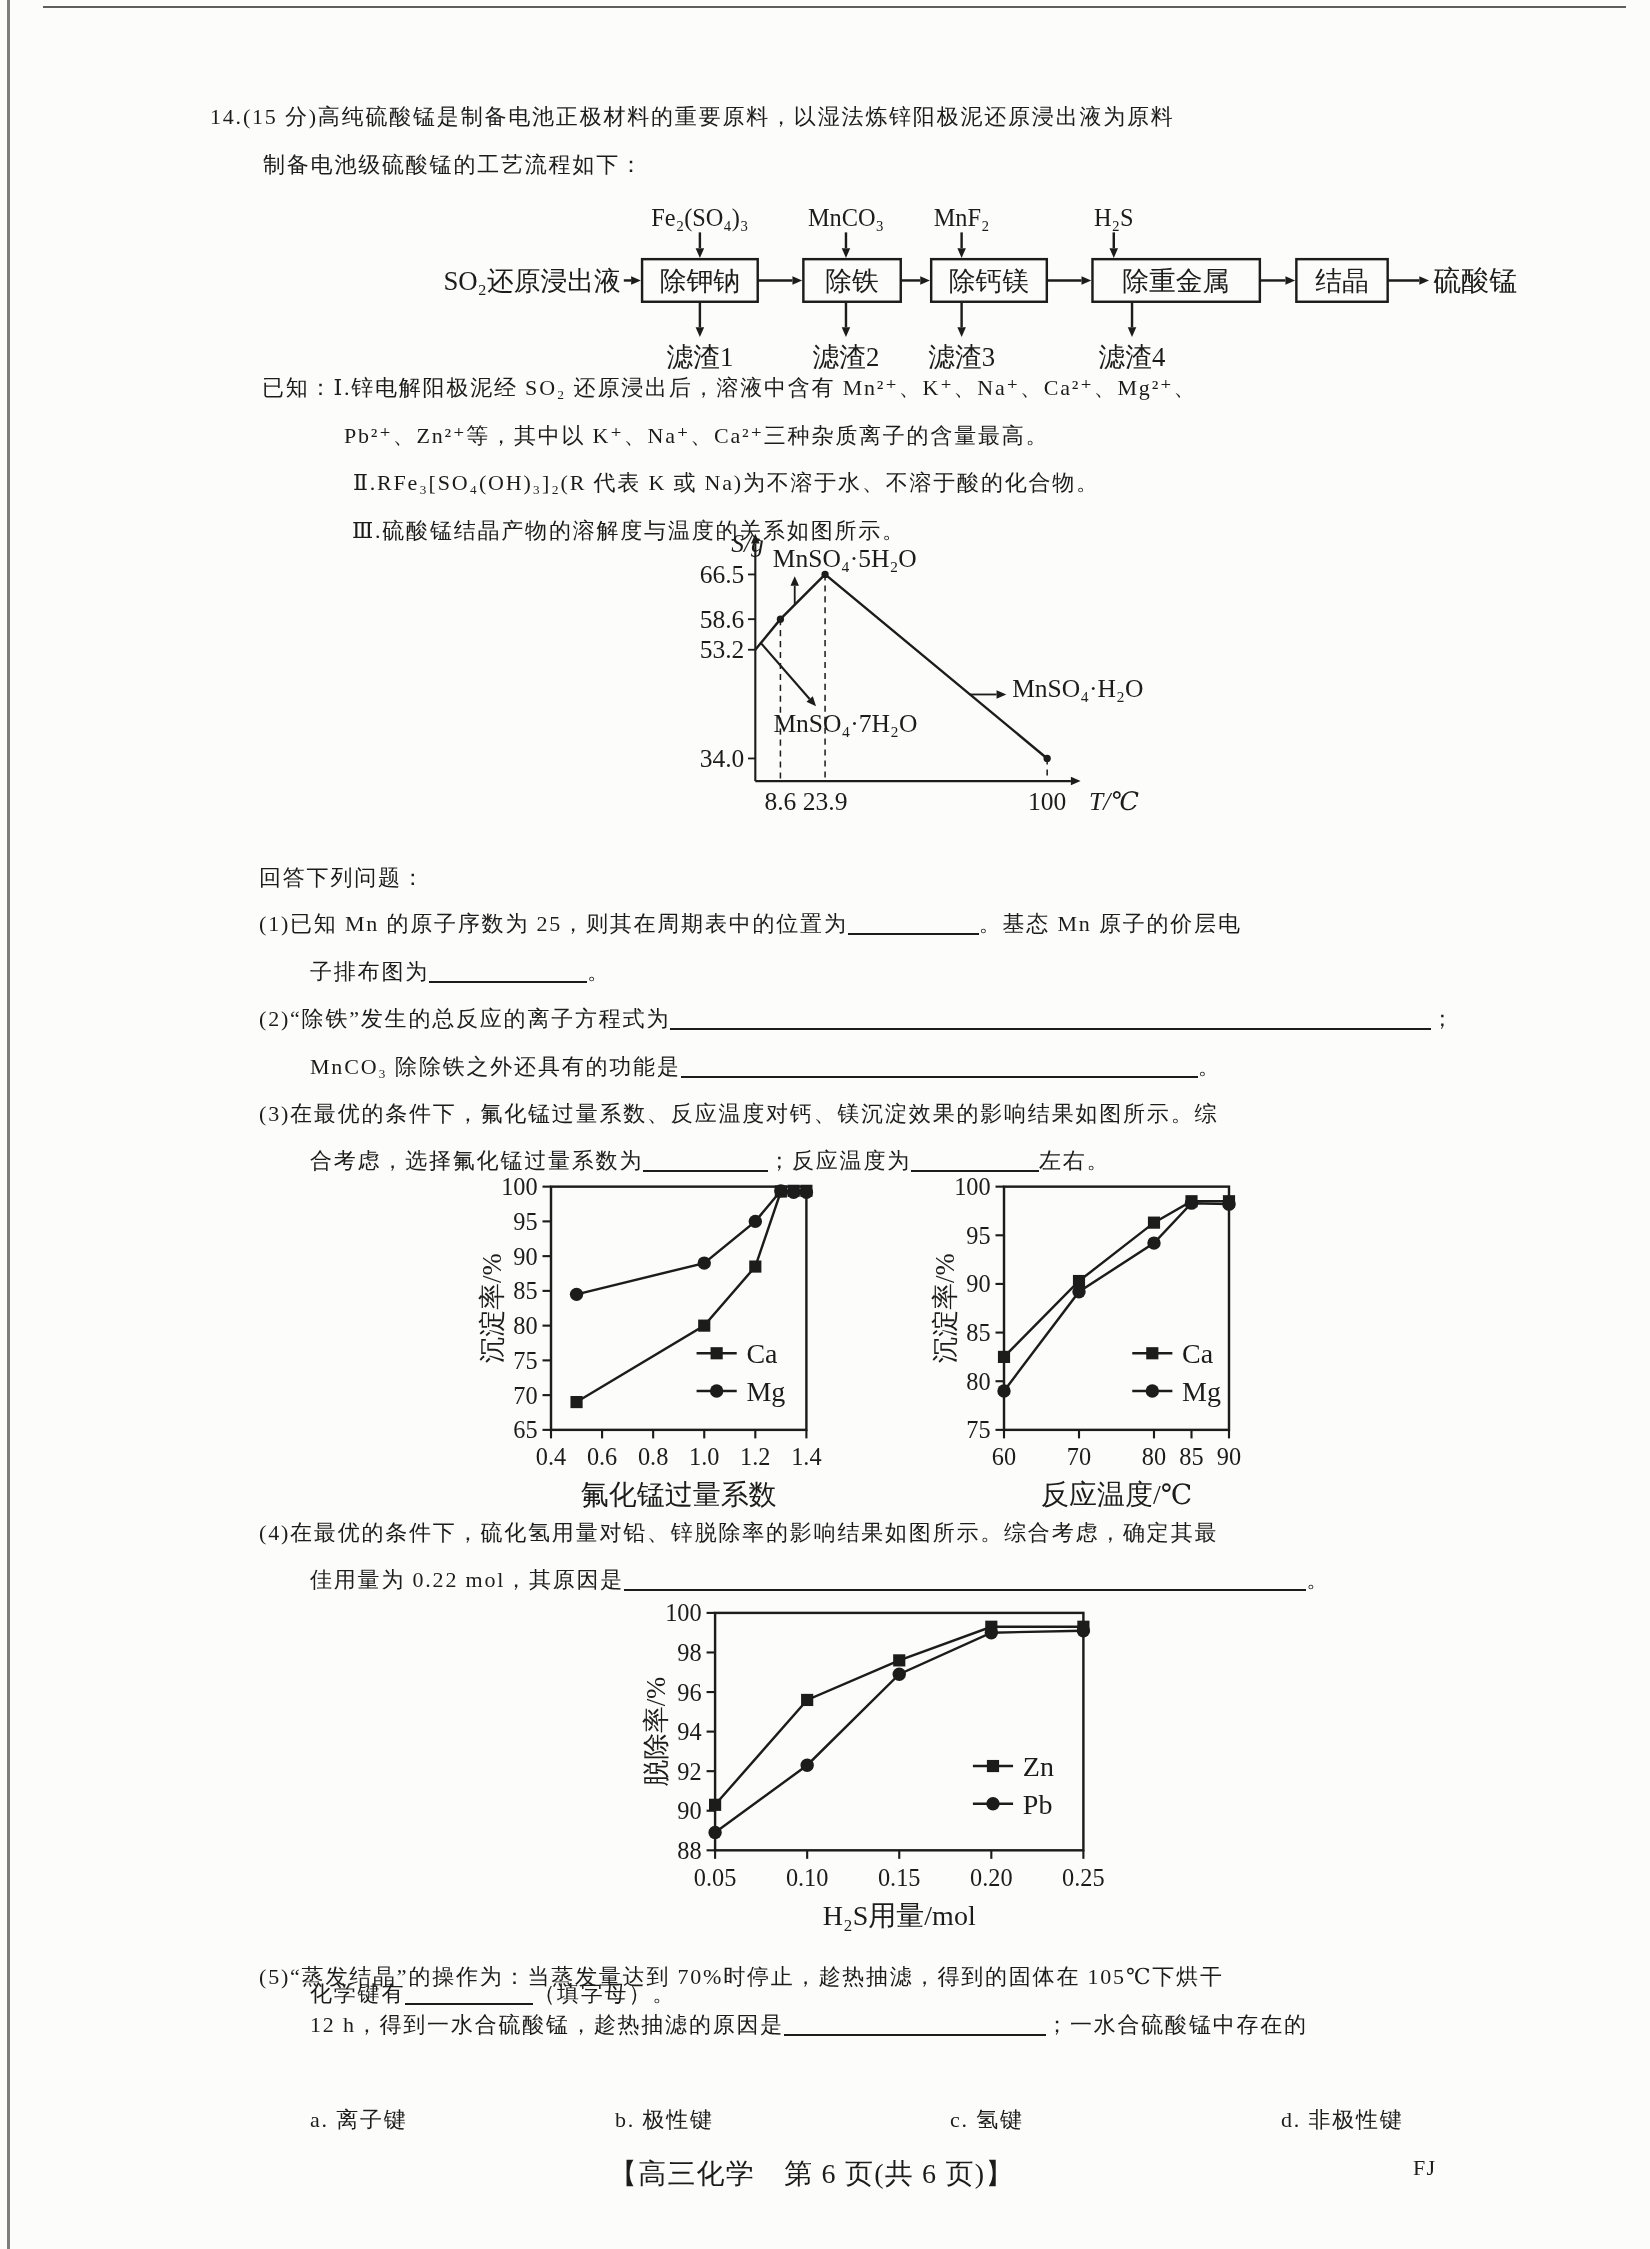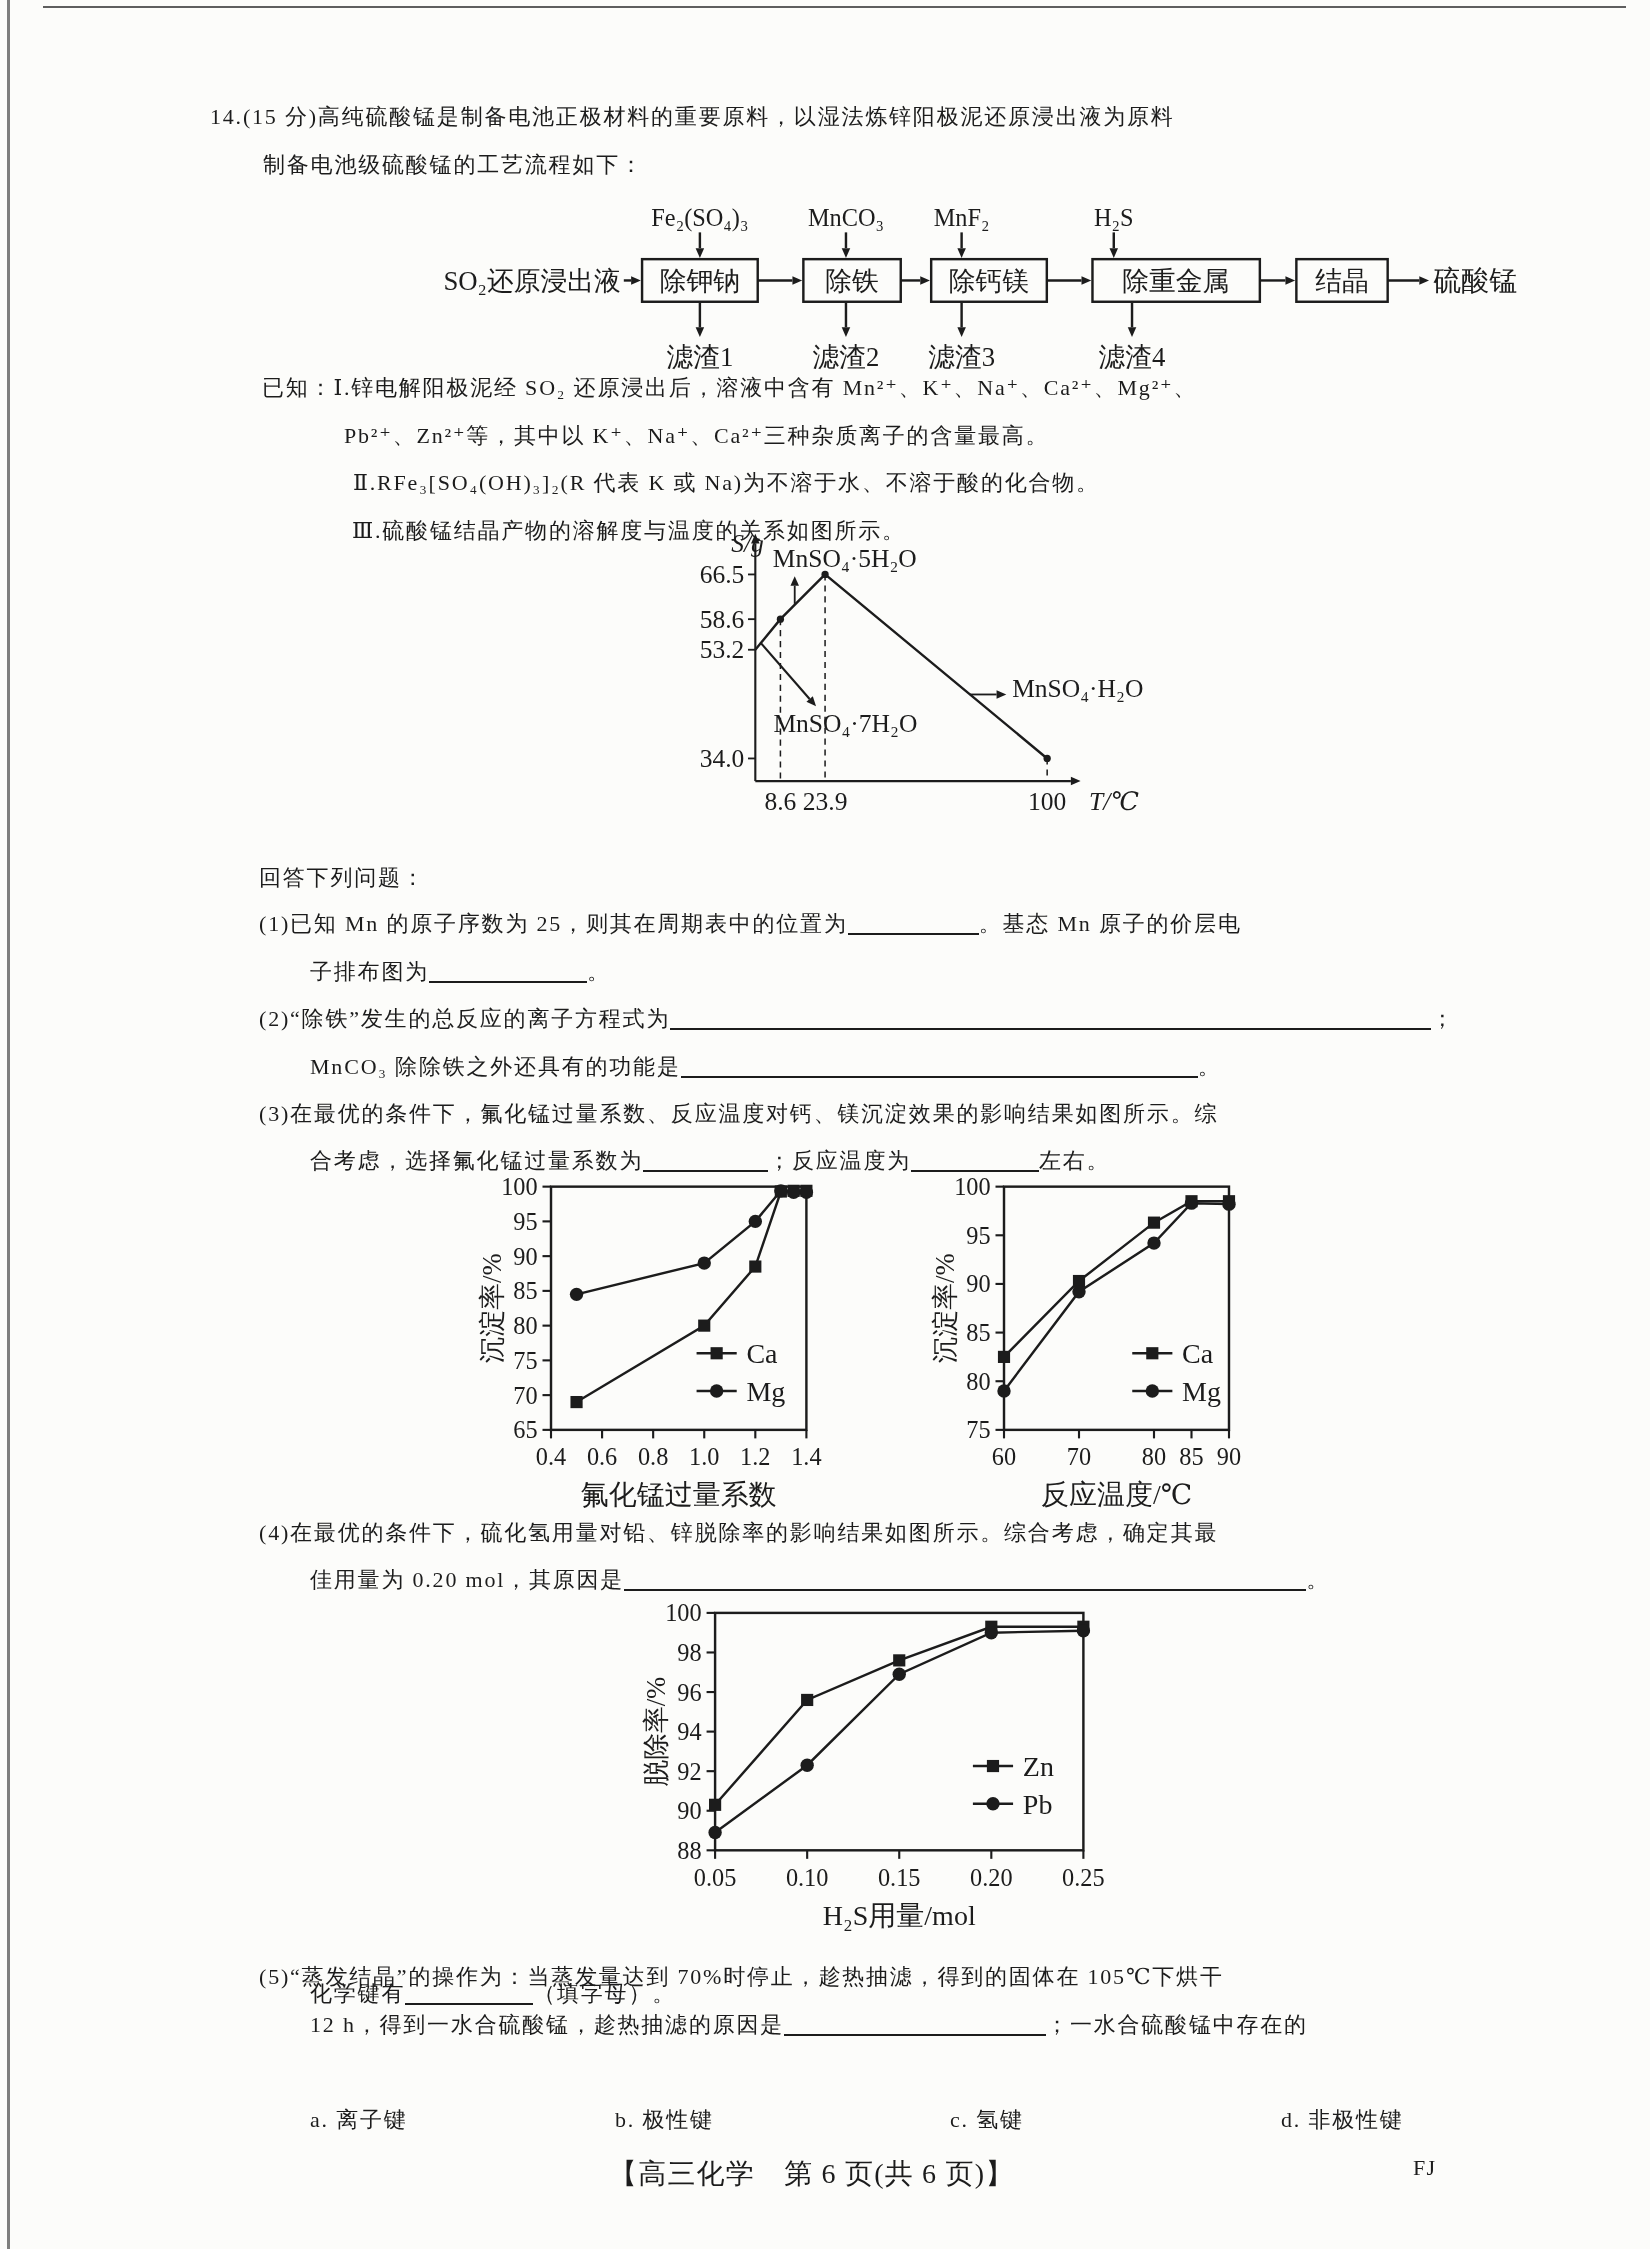--- a/index.html
+++ b/index.html
@@ -219,21 +219,21 @@
       <circle cx="495" cy="108.79999999999995" r="11" fill="#1c1c1c"></circle>
       <line x1="335.9" y1="354" x2="401.9" y2="354" stroke="#1c1c1c" stroke-width="4"></line>
       <rect x="358.9" y="344" width="20" height="20" fill="#1c1c1c"></rect>
       <text x="417.9" y="370" text-anchor="start" font-size="46">Ca</text>
       <line x1="335.9" y1="416" x2="401.9" y2="416" stroke="#1c1c1c" stroke-width="4"></line>
       <circle cx="368.9" cy="416" r="11" fill="#1c1c1c"></circle>
       <text x="417.9" y="432" text-anchor="start" font-size="46">Mg</text>
     </svg>
 
   <div class="tl" style="left:259px;top:1519px;">(4)在最优的条件下，硫化氢用量对铅、锌脱除率的影响结果如图所示。综合考虑，确定其最</div>
-  <div class="tl" style="left:310px;top:1566px;"><span>佳用量为 0.20 mol，其原因是</span><span class="blank" style="width:682px;"></span><span>。</span></div>
+  <div class="tl" style="left:310px;top:1566px;"><span>佳用量为 0.22 mol，其原因是</span><span class="blank" style="width:682px;"></span><span>。</span></div>
 
   <svg id="chart-h2s" style="left:639px;top:1564px;" width="487" height="390" viewBox="0 0 800 640">
       <rect x="125" y="80" width="605" height="390" fill="none" stroke="#1c1c1c" stroke-width="4"></rect>
       <line x1="111" y1="470" x2="125" y2="470" stroke="#1c1c1c" stroke-width="3.5"></line>
       <text x="103" y="484" text-anchor="end" font-size="40">88</text>
       <line x1="111" y1="405" x2="125" y2="405" stroke="#1c1c1c" stroke-width="3.5"></line>
       <text x="103" y="419" text-anchor="end" font-size="40">90</text>
       <line x1="111" y1="340" x2="125" y2="340" stroke="#1c1c1c" stroke-width="3.5"></line>
       <text x="103" y="354" text-anchor="end" font-size="40">92</text>
       <line x1="111" y1="275" x2="125" y2="275" stroke="#1c1c1c" stroke-width="3.5"></line>

